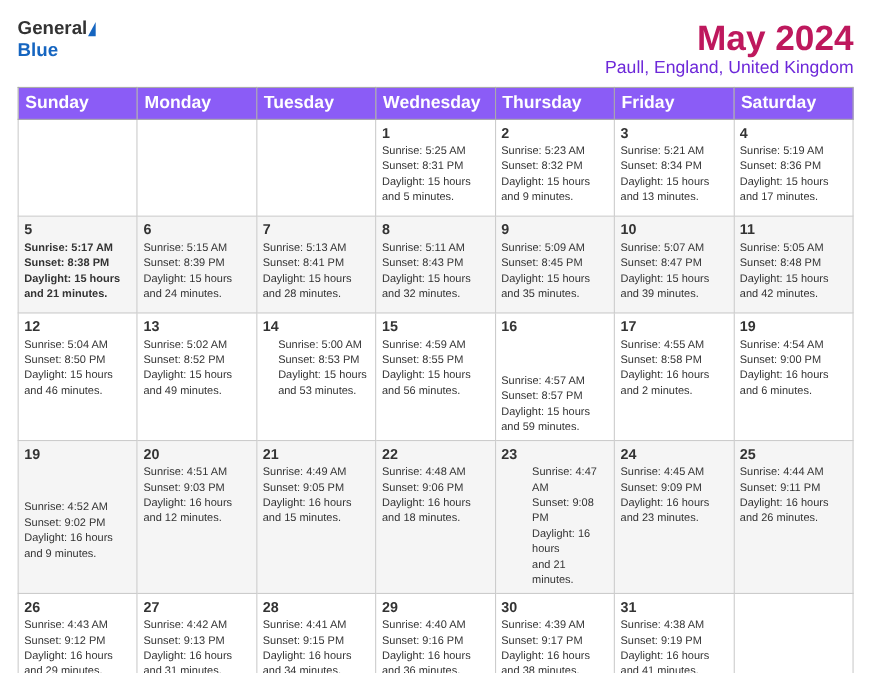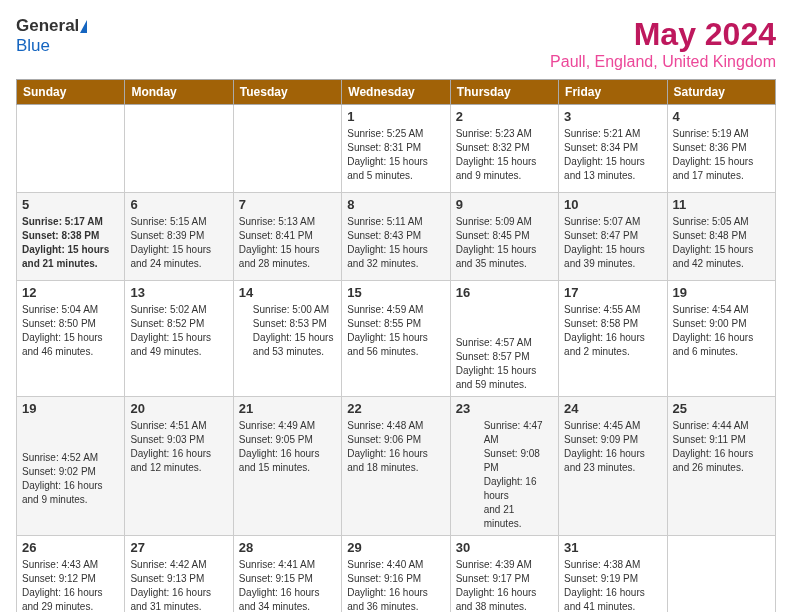--- a/index.html
+++ b/index.html
@@ -28,32 +28,32 @@
     .title-block {
       text-align: right;
     }
     .month-year {
       font-size: 32px;
       font-weight: bold;
       color: #be185d;
     }
     .location {
       font-size: 16px;
-      color: #ec4899;
+      color: #6d28d9;
       text-align: right;
     }
     table {
       width: 100%;
       border-collapse: collapse;
       table-layout: fixed;
     }
     th {
-      background-color: #a16207;
+      background-color: #8b5cf6;
       color: #fff;
-      font-size: 12px;
+      font-size: 16px;
       font-weight: bold;
       text-align: left;
       padding: 5px 6px;
       border: 1px solid #aaa;
     }
     td {
       vertical-align: top;
       border: 1px solid #ccc;
       padding: 4px 5px;
       font-size: 10.5px;
@@ -84,21 +84,21 @@
 </head>
 <body>
 
 <div class="header">
   <div class="logo">
     <div class="logo-line">
       <span style="font-size:17px;font-weight:bold;color:#333;">General</span>
       <span style="display:inline-block;width:0;height:0;border-left:7px solid transparent;border-right:0px solid transparent;border-bottom:13px solid #1565c0;margin-left:1px;"></span>
     </div>
     <div>
-      <span style="font-size:17px;font-weight:normal;color:#1565c0;">Blue</span>
+      <span style="font-size:17px;font-weight:bold;color:#1565c0;">Blue</span>
     </div>
   </div>
   <div class="title-block">
     <div class="month-year">May 2024</div>
     <div class="location">Paull, England, United Kingdom</div>
   </div>
 </div>
 
 <table>
   <thead>

